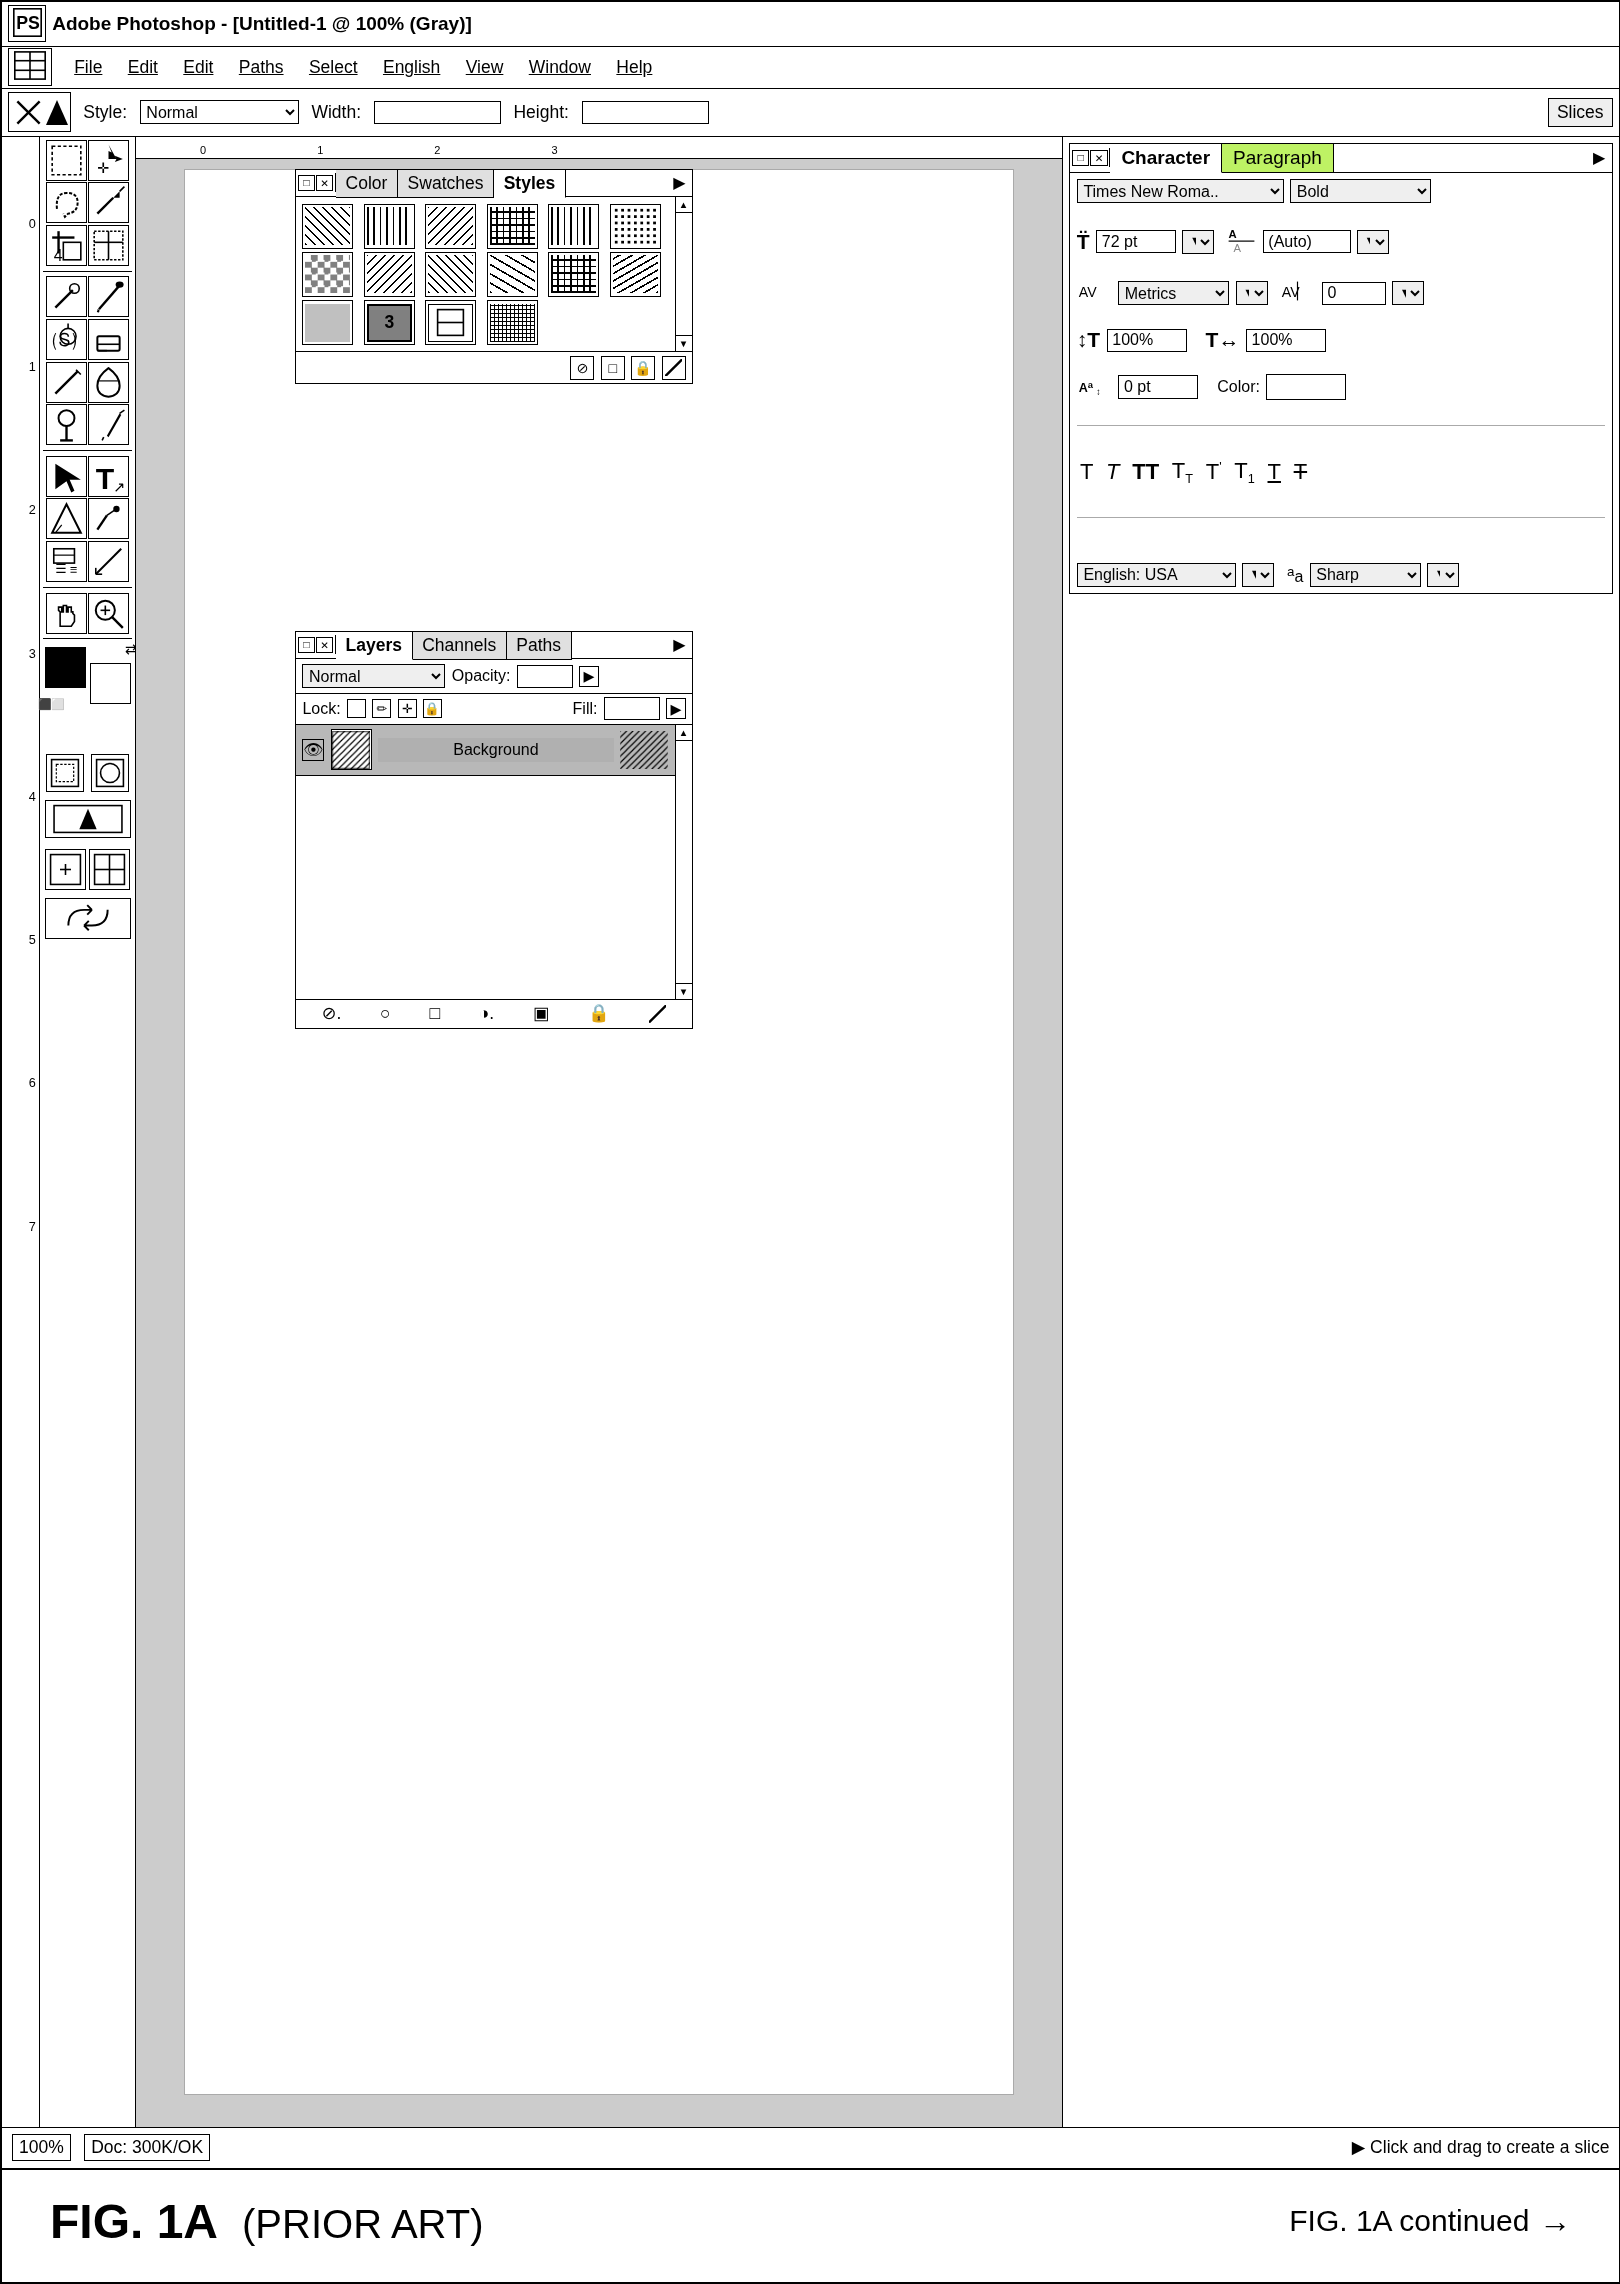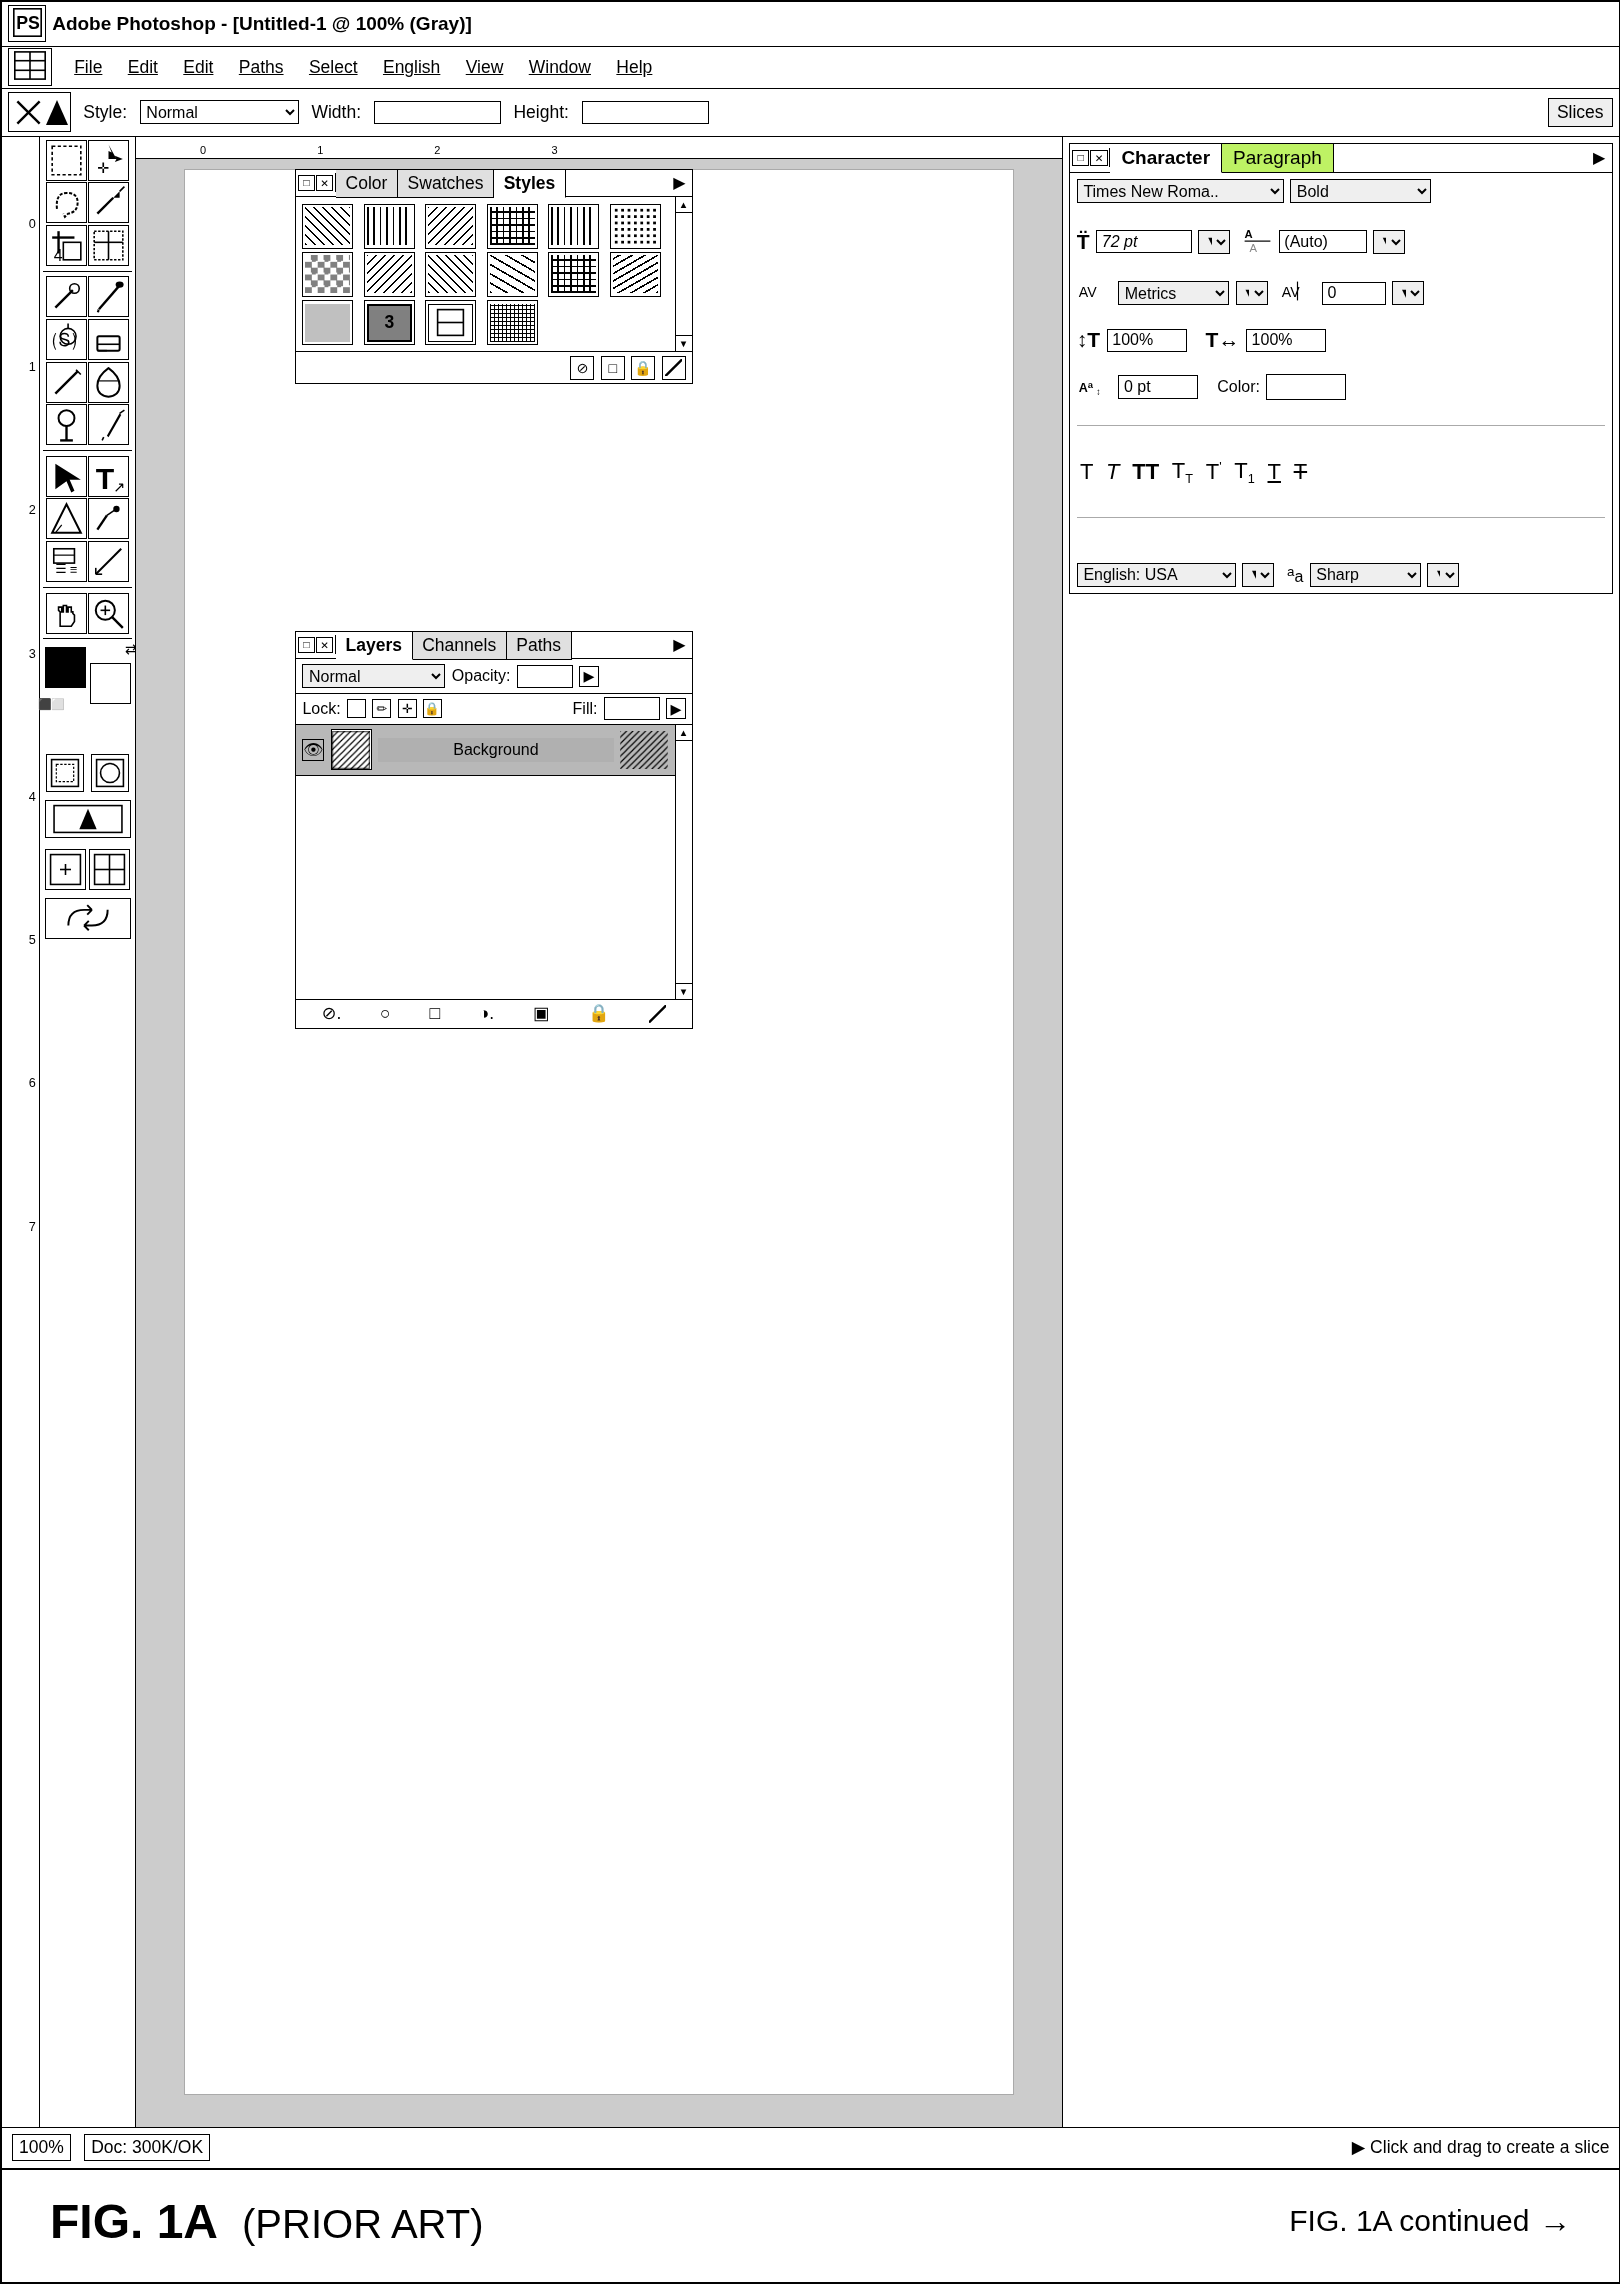--- a/index.html
+++ b/index.html
@@ -938,21 +938,21 @@
           <select class="char-select" style="width:207px;font-size:16px;border:1.6px solid #000;">
             <option>Times New Roma..</option>
           </select>
           <select class="char-select" style="width:141px;font-size:16px;border:1.6px solid #000;">
             <option>Bold</option>
           </select>
         </div>
 
         <div class="char-row">
           <span style="font-size:21px;font-weight:bold;">T̈</span>
-          <input type="text" class="char-input" value="72 pt" style="width: 96px; font-style: italic;">
+          <input type="text" class="char-input" value="72 pt" style="width: 80px;">
           <select class="char-select" style="width:32px;">
             <option>▼</option>
           </select>
           <span style="font-size:16px;margin-left:6.4px;">
             <svg width="29" height="29" viewBox="0 0 36 36" style="font-size:20px">
               <text x="2" y="16" font-size="14" font-weight="bold">A</text>
               <text x="8" y="34" font-size="14" fill="#888">A</text>
               <line x1="2" y1="20" x2="34" y2="20" stroke="#000" stroke-width="1.5"></line>
             </svg>
           </span>

